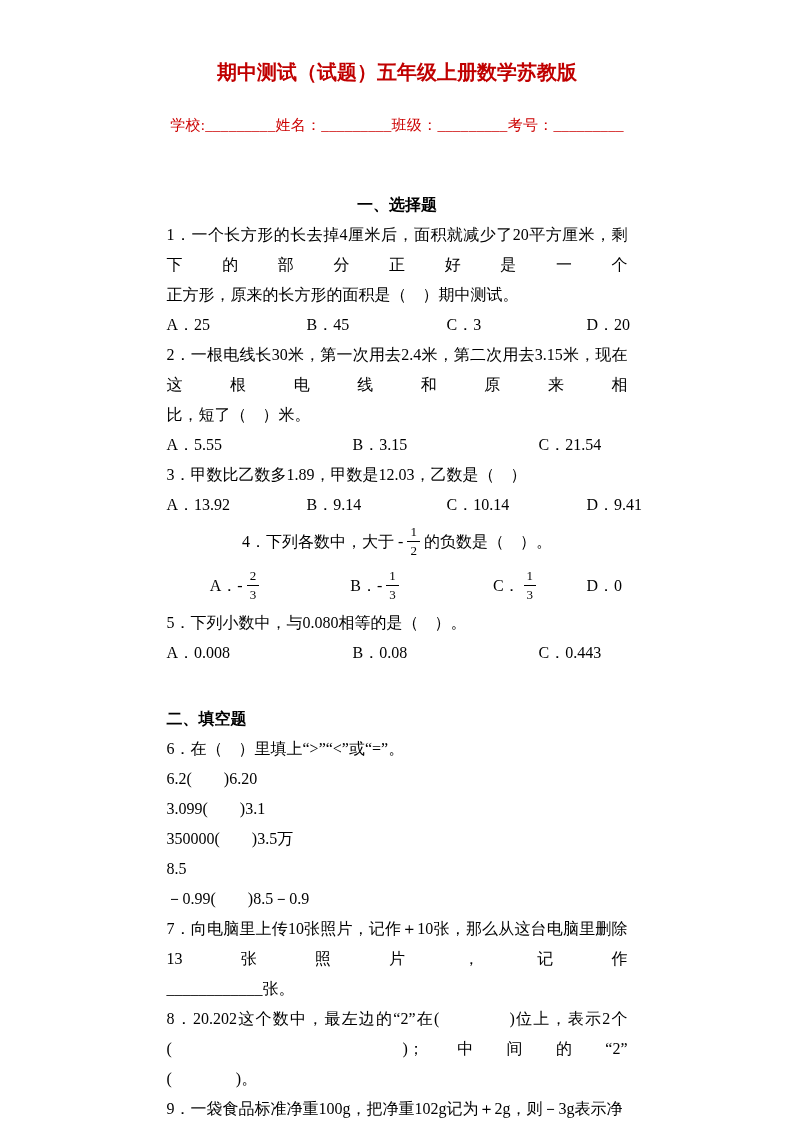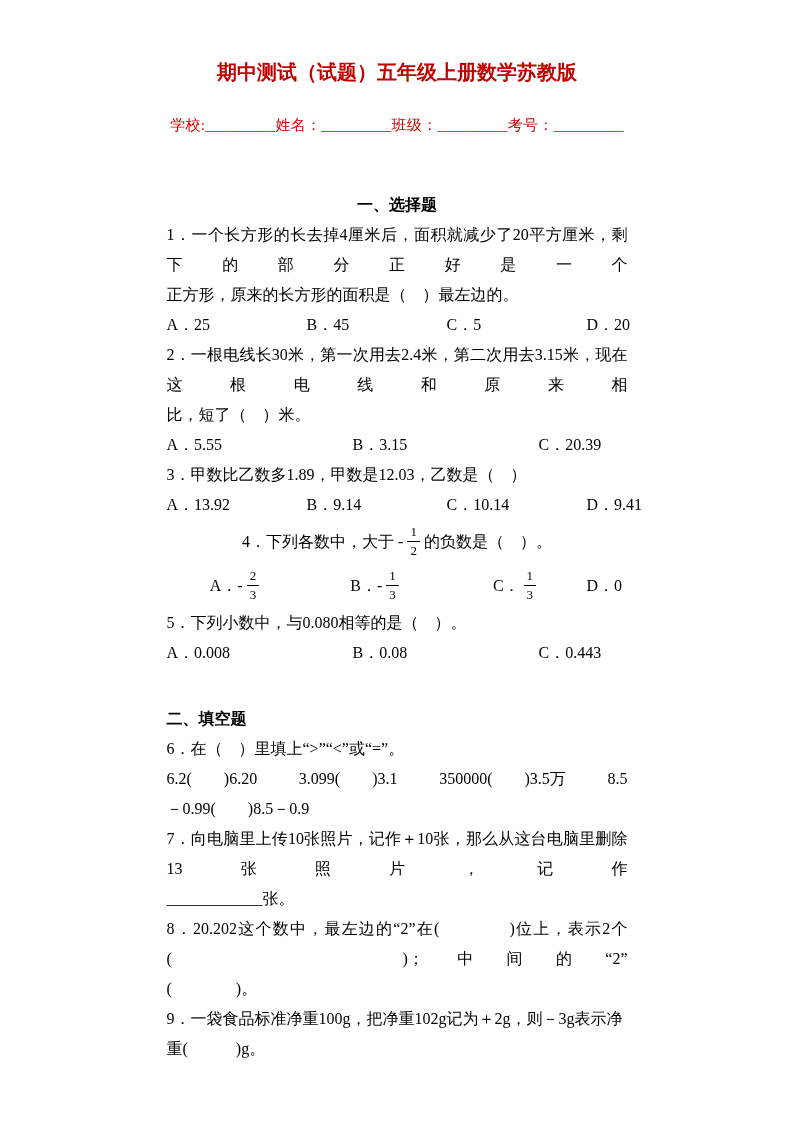--- a/index.html
+++ b/index.html
@@ -44,48 +44,48 @@
   .opt3 .opt { width:186px; flex:0 0 auto; }
   .opts .opt:last-child { width:auto; }
 
   .frac {
     display:inline-flex; flex-direction:column; align-items:center;
     vertical-align:middle; line-height:1; margin:0 4px 4px 4px;
   }
   .frac .num { display:block; border-bottom:1px solid #000; padding:0 3px 2px; font-size:13px; line-height:14px; }
   .frac .den { display:block; padding-top:2px; font-size:13px; line-height:14px; }
 
-  .q6row { display:flex; justify-content:space-between; }
+  .q6row { display:flex; justify-content:space-between;flex-direction:column; }
 </style>
 </head>
 <body>
 
 <div class="page">
   <div class="content">
 
     <div class="doc-title">期中测试（试题）五年级上册数学苏教版</div>
     <div class="header-line">学校:_________姓名：_________班级：_________考号：_________</div>
 
     <div class="line sec-heading sec1-heading">一、选择题</div>
 
     <div class="line just">1．一个长方形的长去掉4厘米后，面积就减少了20平方厘米，剩下的部分正好是一个</div>
-    <div class="line">正方形，原来的长方形的面积是（　）最左边的。</div>
+    <div class="line">正方形，原来的长方形的面积是（　）期中测试。</div>
     <div class="line opts opt4">
       <span class="opt">A．25</span>
       <span class="opt">B．45</span>
-      <span class="opt">C．5</span>
+      <span class="opt">C．3</span>
       <span class="opt">D．20</span>
     </div>
 
     <div class="line just">2．一根电线长30米，第一次用去2.4米，第二次用去3.15米，现在这根电线和原来相</div>
     <div class="line">比，短了（　）米。</div>
     <div class="line opts opt3">
       <span class="opt">A．5.55</span>
       <span class="opt">B．3.15</span>
-      <span class="opt">C．20.39</span>
+      <span class="opt">C．21.54</span>
     </div>
 
     <div class="line">3．甲数比乙数多1.89，甲数是12.03，乙数是（　）</div>
     <div class="line opts opt4">
       <span class="opt">A．13.92</span>
       <span class="opt">B．9.14</span>
       <span class="opt">C．10.14</span>
       <span class="opt">D．9.41</span>
     </div>
 

